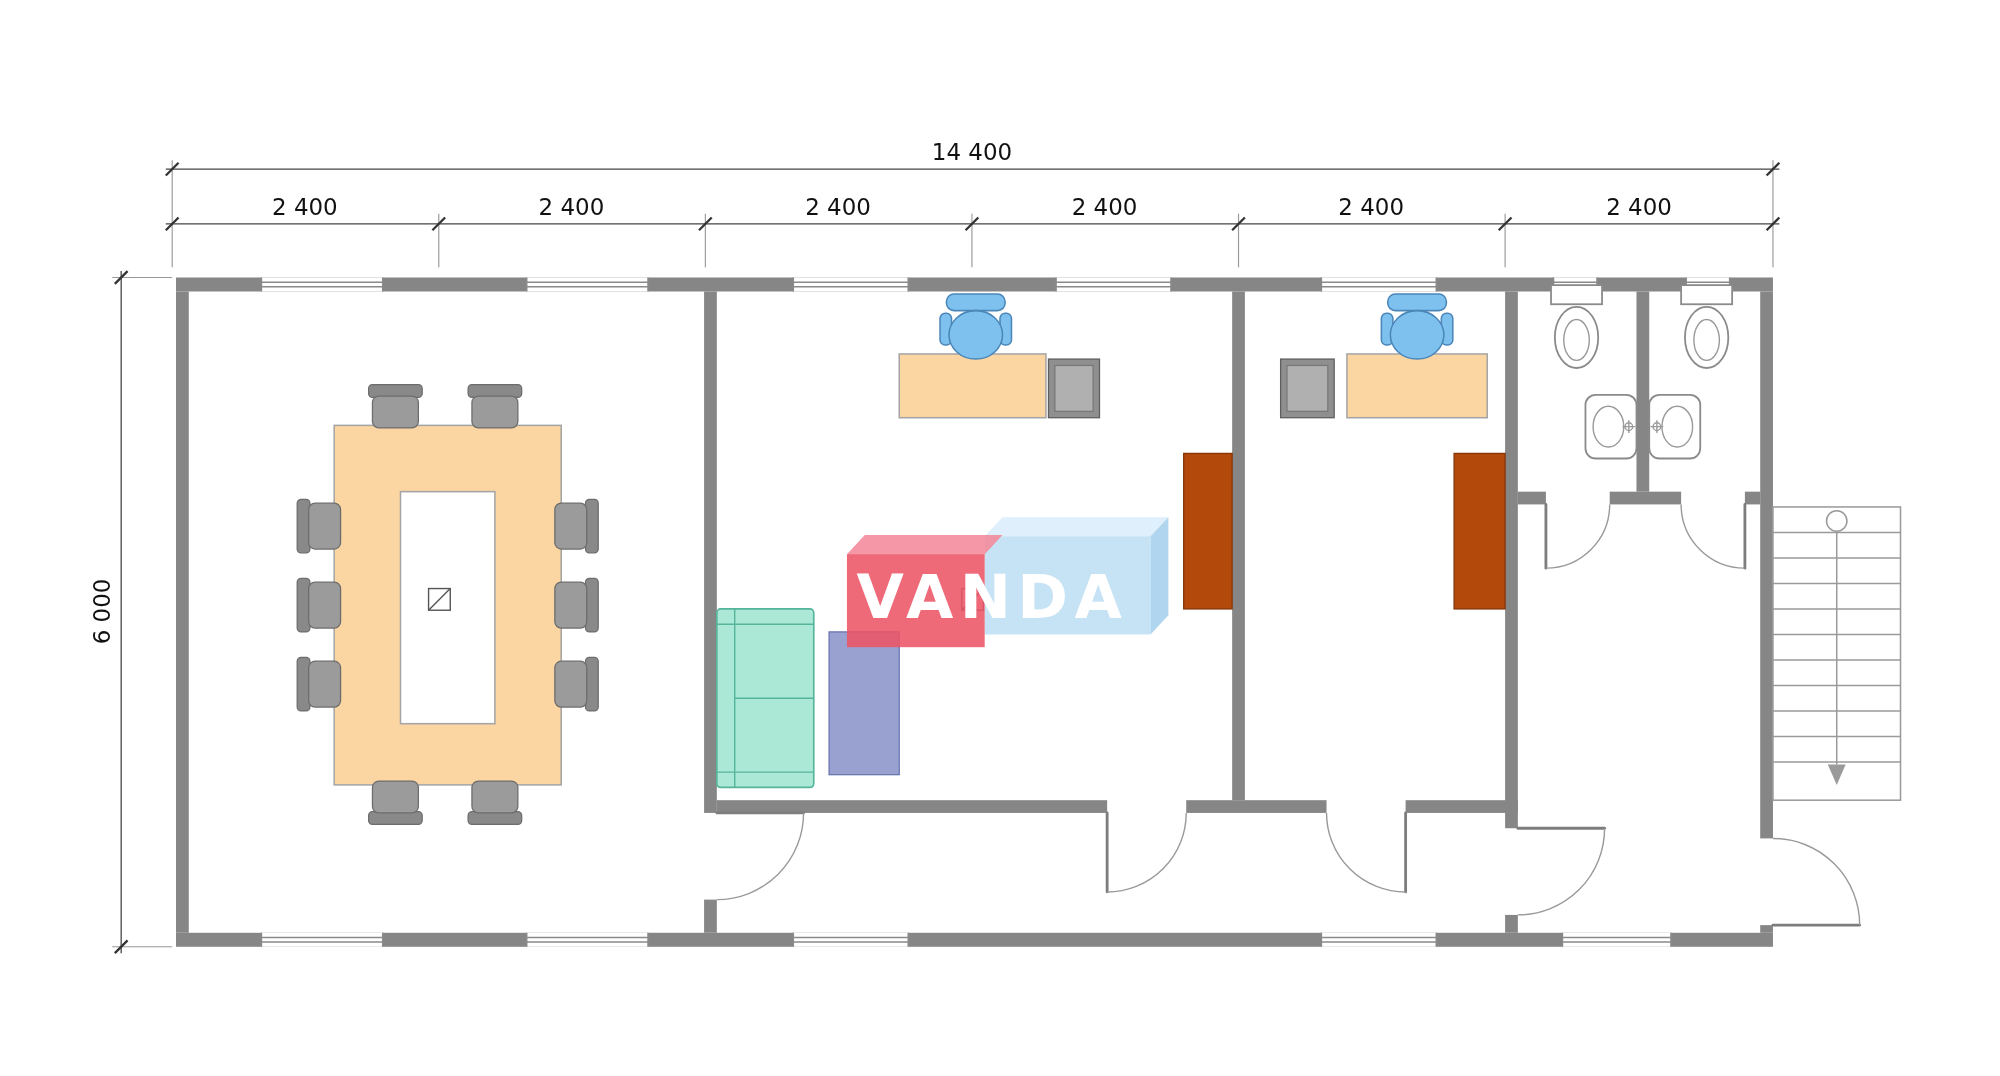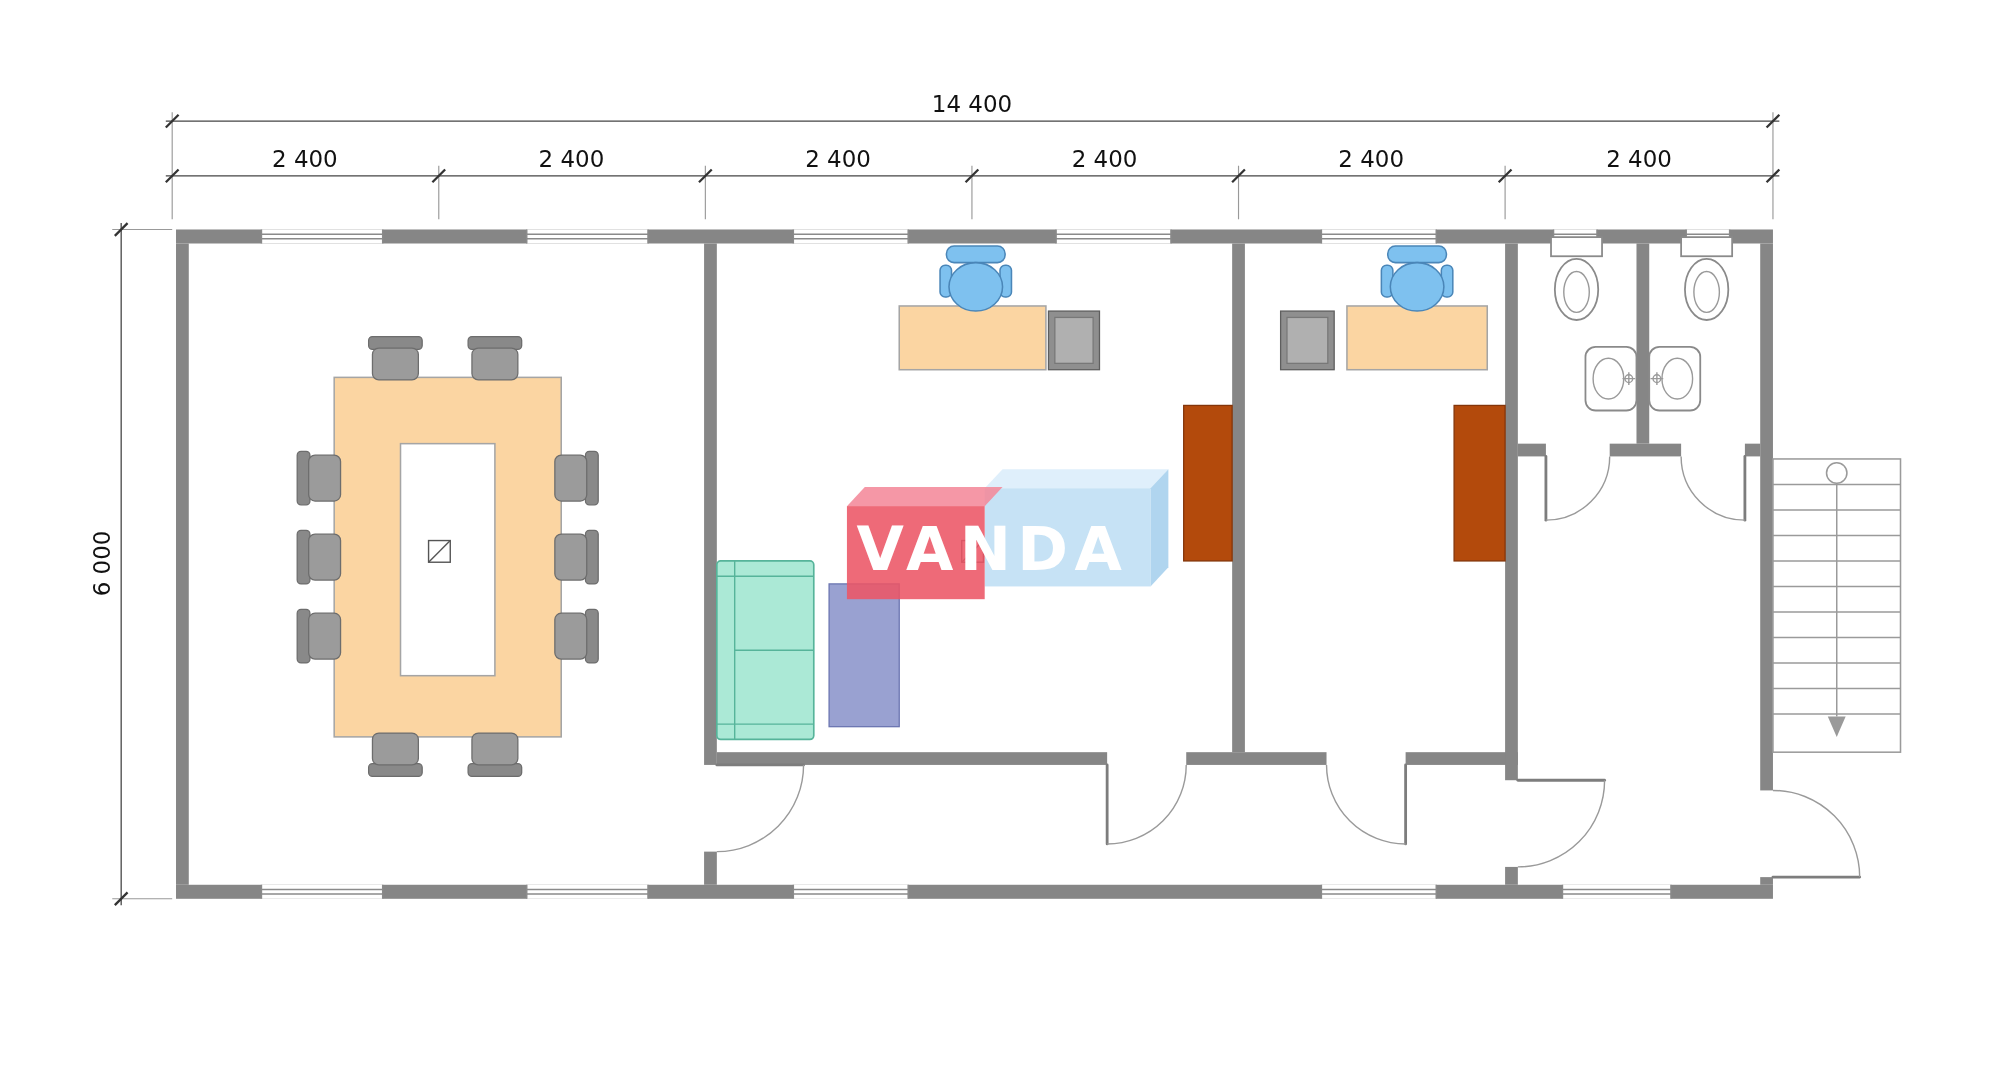--- a/index.html
+++ b/index.html
@@ -1,16 +1,16 @@
 <!DOCTYPE html>
 <html style="--wall: #868686; --furniture-wood: #fbd5a2; --chair-gray: #9b9b9b; --office-chair-blue: #7ec1ef; --sofa-teal: #abe9d6; --rug-purple: #8b94cb; --cabinet-brown: #b34a0c; --logo-pink: #ec5565; --logo-pink-top: #f4899a; --logo-blue: #b9dcf3; --logo-blue-top: #d8ecfa; --logo-text: #ffffff;"><head>
 <meta charset="utf-8">
 <style>
   html,body{margin:0;padding:0;background:#ffffff;}
-  .canvas{width:2000px;height:962px;background:#ffffff;overflow:hidden;}
+  .canvas{width:2000px;height:962px;background:#ffffff;overflow:hidden;margin-top:48px;}
   svg{display:block;}
 
   .wall{fill:var(--wall,#868686);}
   .floor{fill:#ffffff;}
   .win{fill:#ffffff;}
   .win-line{stroke:#8a8a8a;stroke-width:1.1;}
   .opening{fill:#ffffff;}
   .door-leaf{stroke:#7d7d7d;stroke-width:2.2;stroke-linecap:round;}
   .door-arc{stroke:#9a9a9a;stroke-width:1.1;fill:none;}
 

